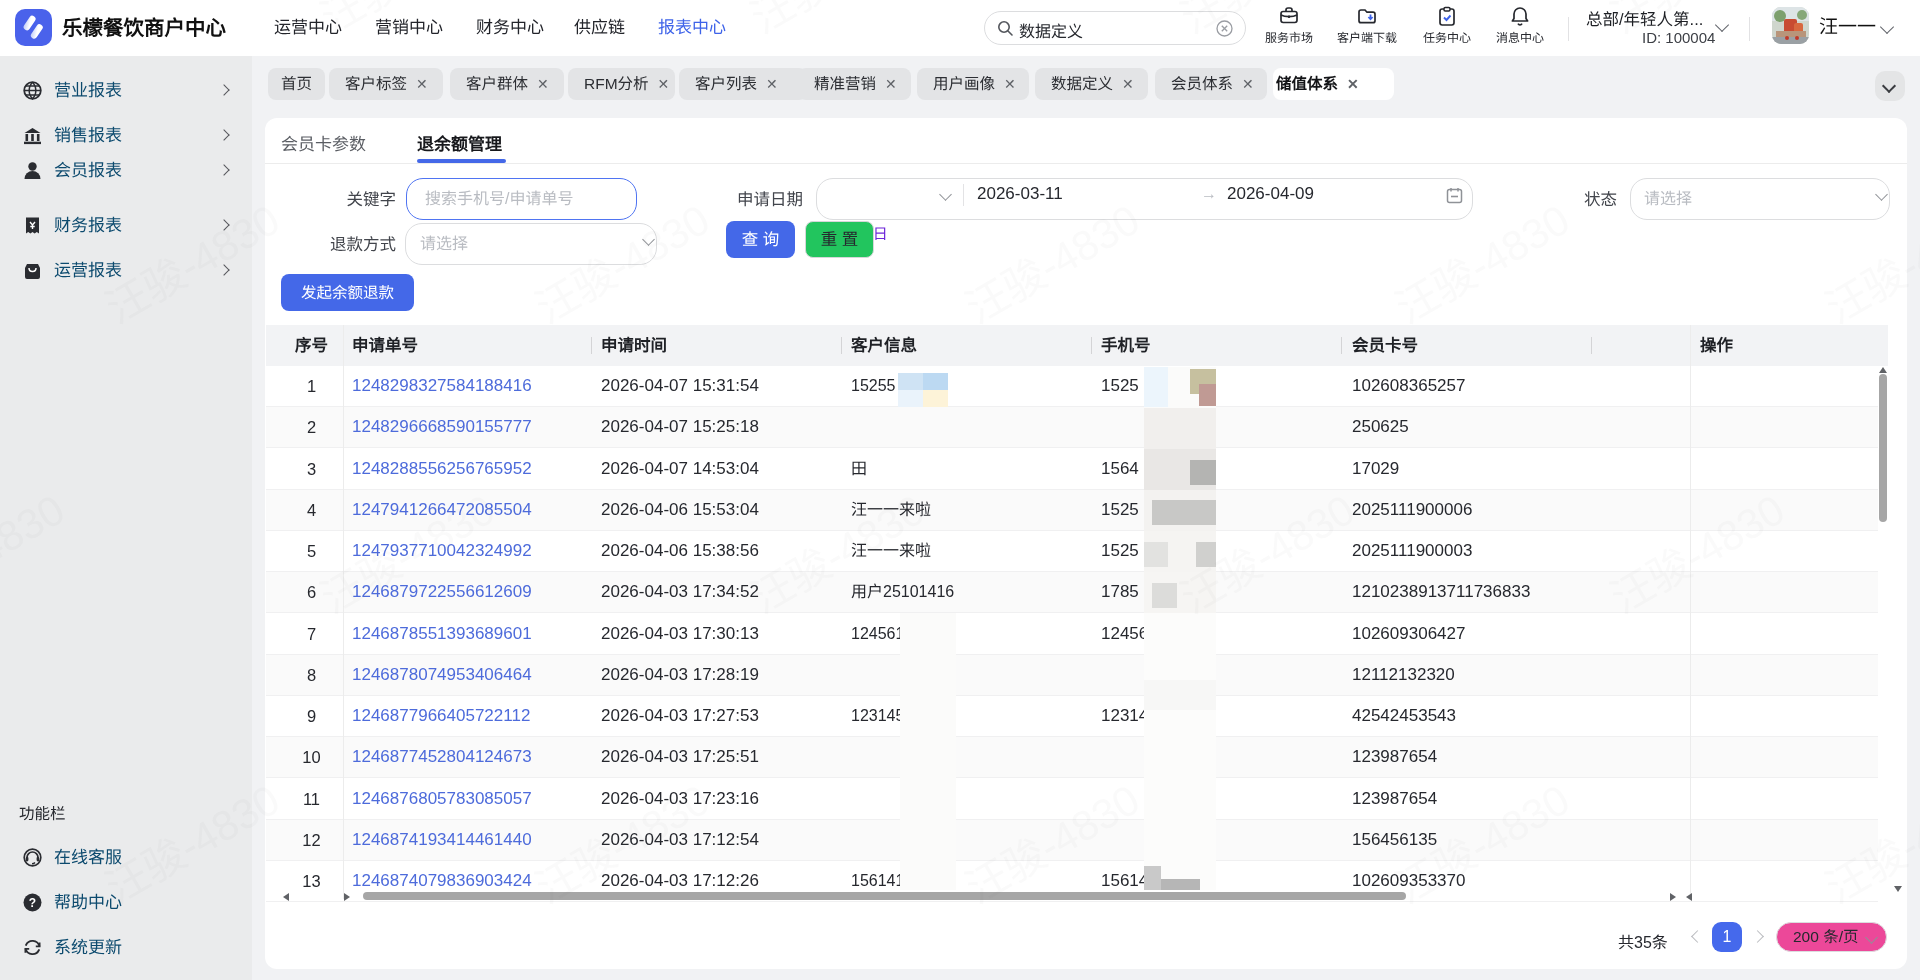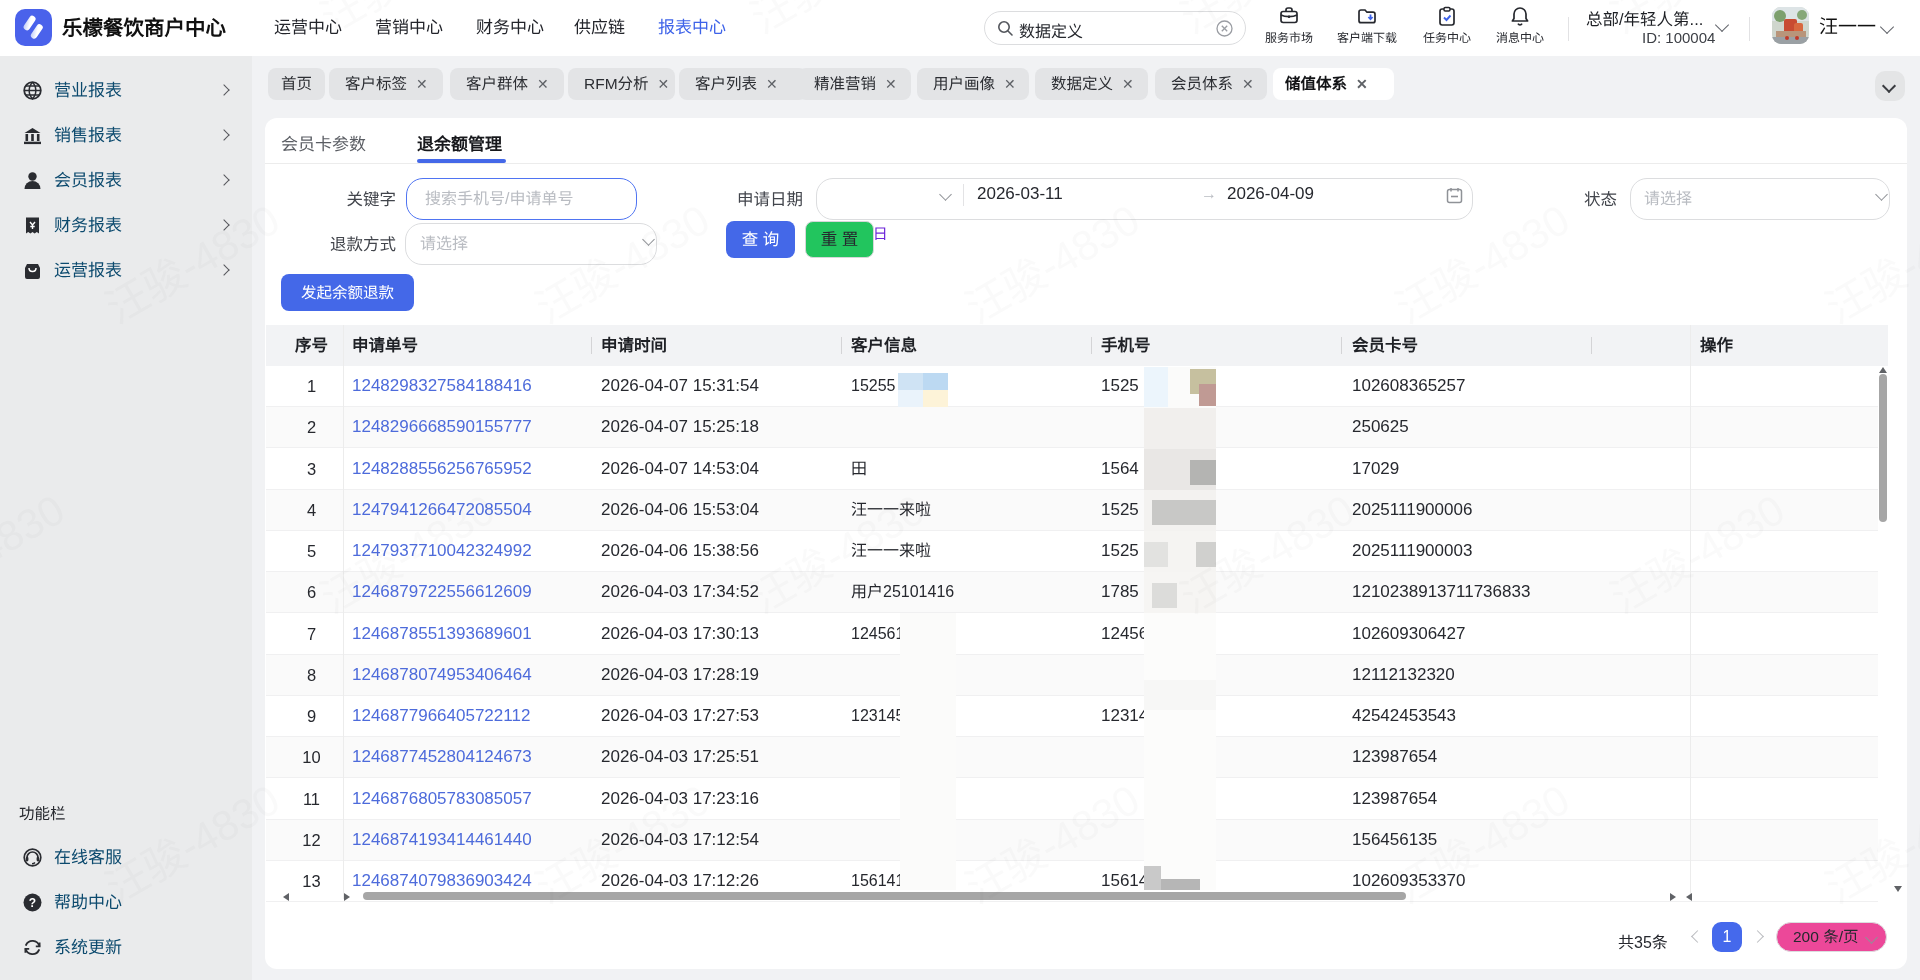--- a/index.html
+++ b/index.html
@@ -213,21 +213,21 @@
     <svg class="ic" width="21" height="21" viewBox="0 0 21 21">
         <path d="M2.5 8 L10.5 3 L18.5 8 Z" fill="#2a2c31"></path>
         <rect x="3.5" y="9" width="2.6" height="7" fill="#2a2c31"></rect>
         <rect x="9.2" y="9" width="2.6" height="7" fill="#2a2c31"></rect>
         <rect x="14.9" y="9" width="2.6" height="7" fill="#2a2c31"></rect>
         <rect x="2" y="16.7" width="17" height="2.4" fill="#2a2c31"></rect>
       </svg>
     <span class="lb">销售报表</span>
       <span class="ar"></span>
   </div>
-  <div class="sitem" style="top:102px;">
+  <div class="sitem" style="top:92px;">
     <svg class="ic" width="21" height="21" viewBox="0 0 21 21">
         <circle cx="10.5" cy="6.5" r="4.2" fill="#2a2c31"></circle>
         <path d="M2.5 19 a8 8 0 0 1 16 0 Z" fill="#2a2c31"></path>
       </svg>
     <span class="lb">会员报表</span>
       <span class="ar"></span>
   </div>
   <div class="sitem" style="top:147px;">
     <svg class="ic" width="21" height="21" viewBox="0 0 21 21">
         <path d="M4 2.5 h13 v16 l-2.2-1.5 -2.2 1.5 -2.1-1.5 -2.1 1.5 -2.2-1.5 -2.2 1.5 Z" fill="#2a2c31"></path>
@@ -277,21 +277,21 @@
 <div id="tabstrip">
     <div class="chip" style="left:268px;width:57px;text-align:center;padding:0;">首页</div>
     <div class="chip" style="left:329px;width:114px;padding-left:16px;">客户标签<span class="x">✕</span></div>
     <div class="chip" style="left:450px;width:114px;padding-left:16px;">客户群体<span class="x">✕</span></div>
     <div class="chip" style="left:568px;width:107px;padding-left:16px;">RFM分析<span class="x">✕</span></div>
     <div class="chip" style="left:679px;width:128px;padding-left:16px;">客户列表<span class="x">✕</span></div>
     <div class="chip" style="left:798px;width:113px;padding-left:16px;">精准营销<span class="x">✕</span></div>
     <div class="chip" style="left:917px;width:112px;padding-left:16px;">用户画像<span class="x">✕</span></div>
     <div class="chip" style="left:1035px;width:113px;padding-left:16px;">数据定义<span class="x">✕</span></div>
     <div class="chip" style="left:1155px;width:112px;padding-left:16px;">会员体系<span class="x">✕</span></div>
-    <div class="chip on" style="left:1273px;width:121px;padding-left:12px;">储值体系<span class="x">✕</span></div>
+    <div class="chip on" style="left:1273px;width:121px;padding-left:3px;">储值体系<span class="x">✕</span></div>
     <div style="position:absolute;left:1875px;top:71px;width:30px;height:30px;border-radius:10px;background:#e4e5e6;"></div>
            <div style="position:absolute;left:1884px;top:81px;width:10px;height:10px;border-right:2.4px solid #3a3c40;border-bottom:2.4px solid #3a3c40;transform:rotate(45deg);"></div>
   </div>
 
 <div id="panel"></div>
 <div class="subtab1">会员卡参数</div>
 <div class="subtab2">退余额管理</div>
 <div id="subline"></div>
 <div id="subdiv"></div>
 

